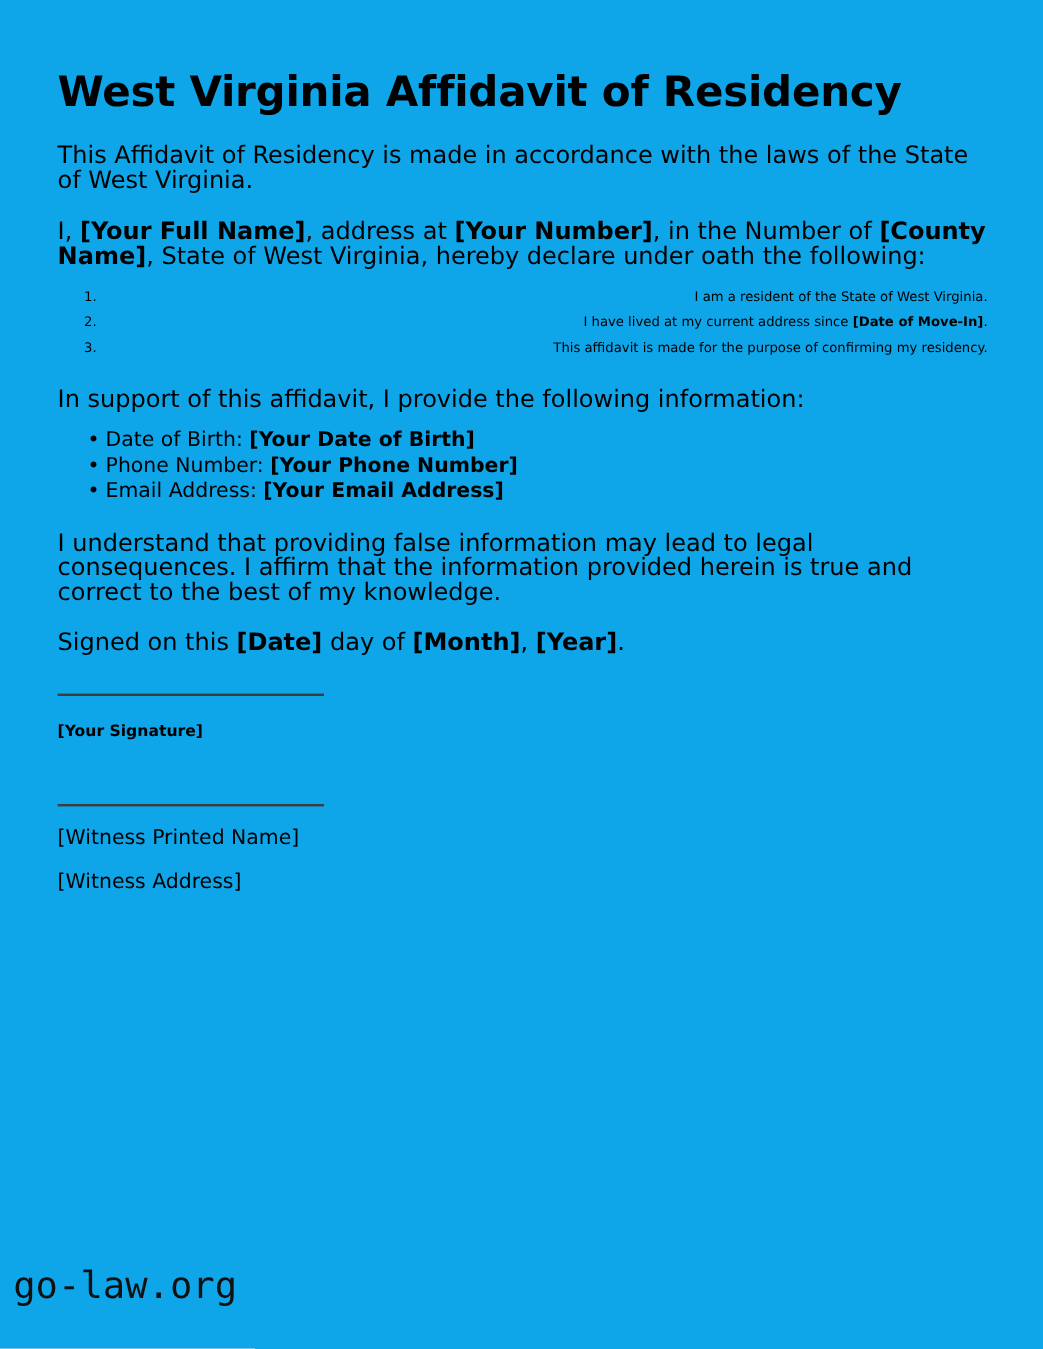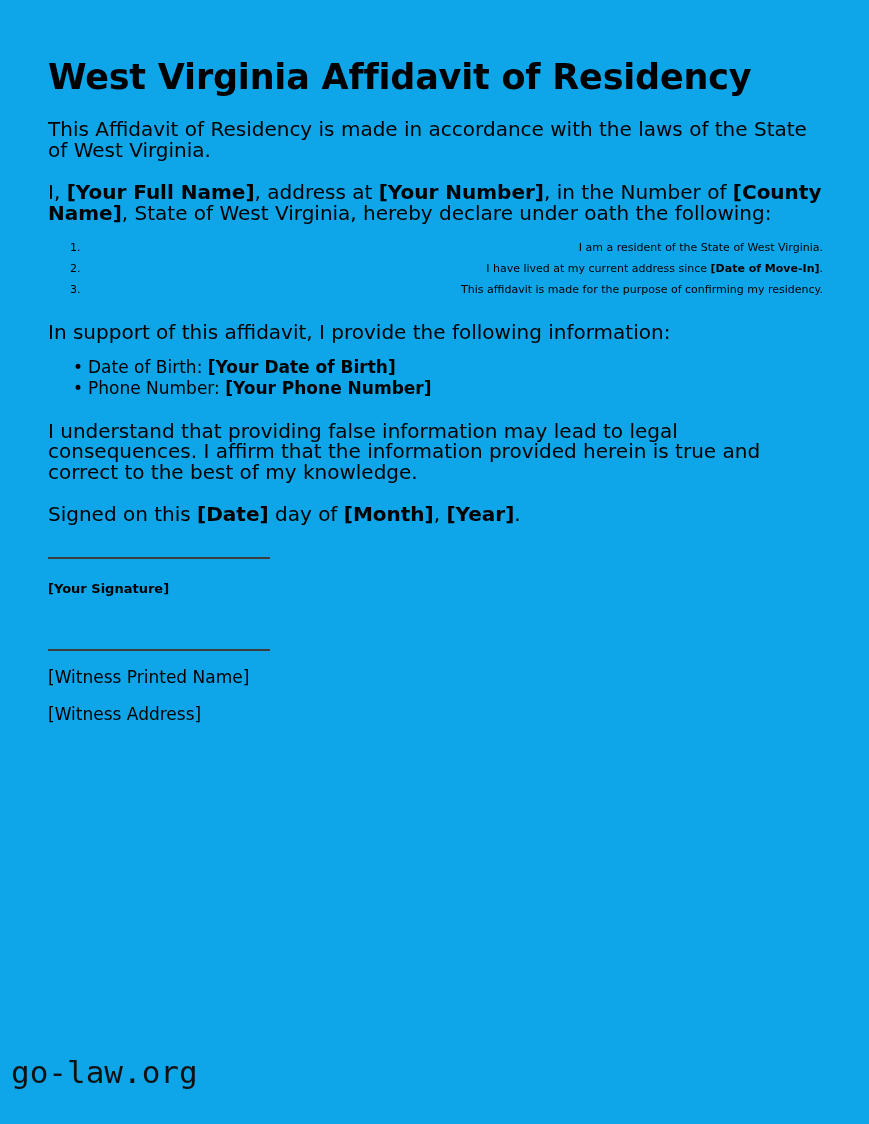--- a/index.html
+++ b/index.html
@@ -126,20 +126,21 @@
       <li class="list-item"><span>I am a resident of the State of West Virginia.</span><b></b><span></span></li>
       <li class="list-item"><span>I have lived at my current address since </span><b>[Date of Move-In]</b><span>.</span></li>
       <li class="list-item"><span>This affidavit is made for the purpose of confirming my residency.</span><b></b><span></span></li>
     </ol>
 
     <p class="para">In support of this affidavit, I provide the following information:</p>
 
     <ul class="bulleted">
       <li class="list-item"><span>Date of Birth: </span><b>[Your Date of Birth]</b></li>
       <li class="list-item"><span>Phone Number: </span><b>[Your Phone Number]</b></li>
+      <li class="list-item"><span>Email Address: </span><b>[Your Email Address]</b></li>
     </ul>
 
     <p class="para">I understand that providing false information may lead to legal consequences. I affirm that the information provided herein is true and correct to the best of my knowledge.</p>
 
     <p class="para"><span>Signed on this </span><b>[Date]</b><span> day of </span><b>[Month]</b><span>, </span><b>[Year]</b><span>.</span></p>
 
     <div class="rule-gap-1"></div>
     <hr class="sig-rule">
 
     <div class="sig-label">[Your Signature]</div>

